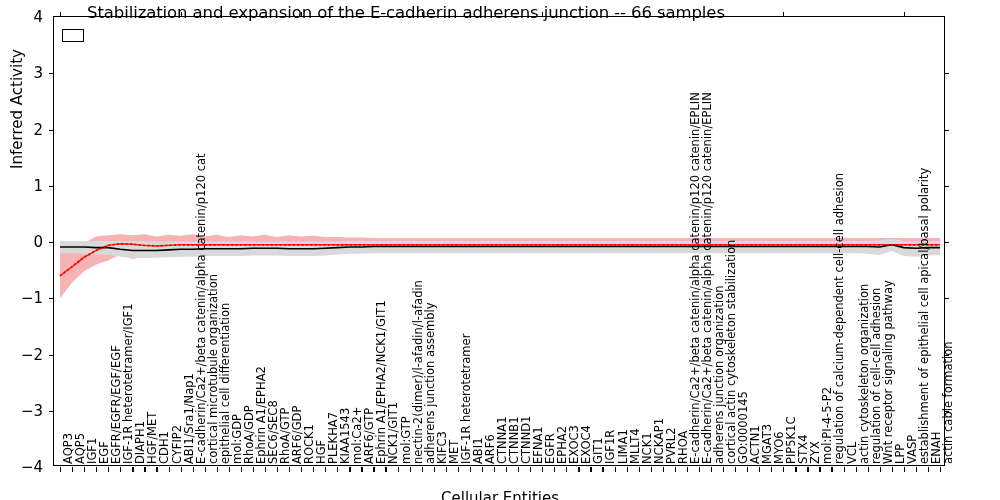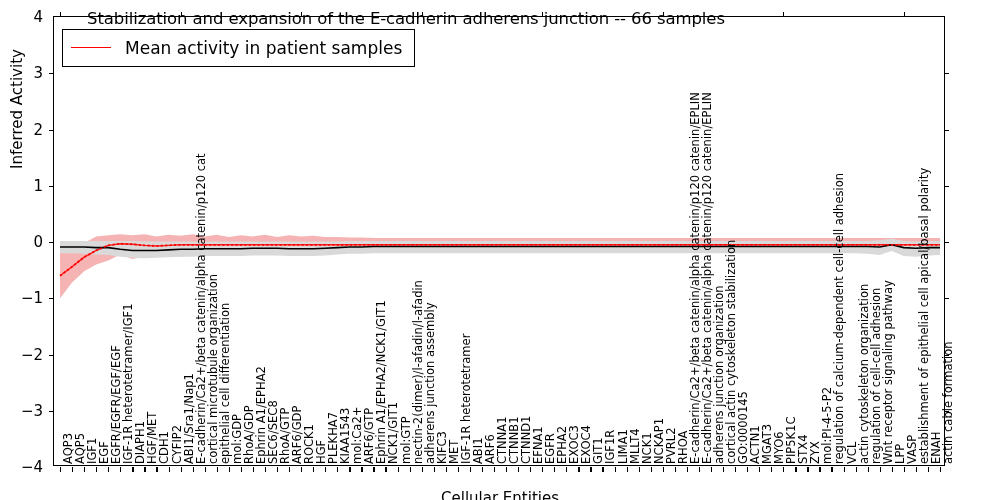--- a/index.html
+++ b/index.html
@@ -1,20 +1,20 @@
 <!DOCTYPE html>
 <html><head>
 <meta charset="utf-8">
 <style>
   html,body{margin:0;padding:0;background:#ffffff;}
   body{width:1000px;height:500px;overflow:hidden;font-family:"DejaVu Sans","Liberation Sans",sans-serif;}
   #fig{position:relative;width:1000px;height:500px;background:#ffffff;}
 
   #title{
-    position:absolute;left:0;top:9px;width:812px;text-align:center;
+    position:absolute;left:0;top:3px;width:812px;text-align:center;
     font-size:16.5px;color:#000;white-space:nowrap;letter-spacing:-0.1px;
   }
 
   
   #axes{
     position:absolute;left:53px;top:16px;width:892px;height:450px;
     border:1.2px solid #000;box-sizing:border-box;background:transparent;
     overflow:visible;
   }
   #plotclip{position:absolute;left:0;top:0;width:100%;height:100%;overflow:hidden;}
@@ -184,24 +184,20 @@
         <div class="xtickmarkT" style="left: 849.811px;"></div>
         <div class="xtickmark" style="left: 861.865px; top: 450px;"></div>
         <div class="xtickmark" style="left: 873.919px; top: 450px;"></div>
         <div class="xtickmark" style="left: 885.973px; top: 450px;"></div>
       </div>
 
     <div id="ylabel">Inferred Activity</div>
     <div id="xlabel">Cellular Entities</div>
 
     <div id="legend">
-      <div class="legrow">
-        <span class="legline red"></span>
-        <span class="legtxt">Mean activity in patient samples</span>
-      </div>
     </div>
 
   </div>
 
   <div id="catlabels">
       <div class="cat" style="left: 10.027px; top: 464px;">AQP3</div>
       <div class="cat" style="left: 22.0811px; top: 464px;">AQP5</div>
       <div class="cat" style="left: 34.1351px; top: 464px;">IGF1</div>
       <div class="cat" style="left: 46.1892px; top: 464px;">EGF</div>
       <div class="cat" style="left: 58.2432px; top: 464px;">EGFR/EGFR/EGF/EGF</div>

